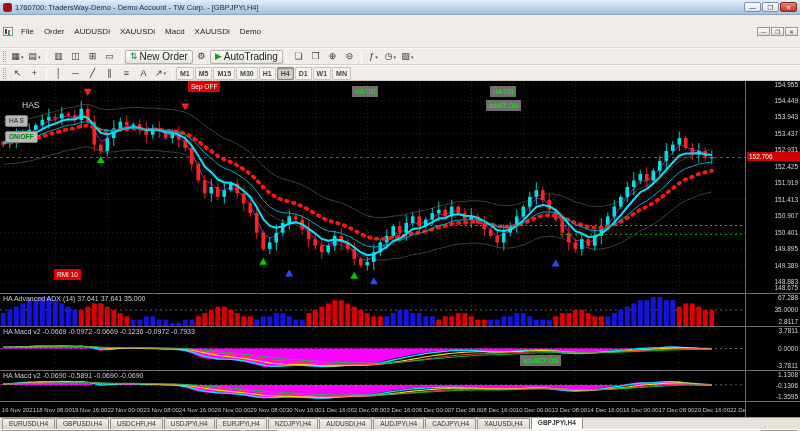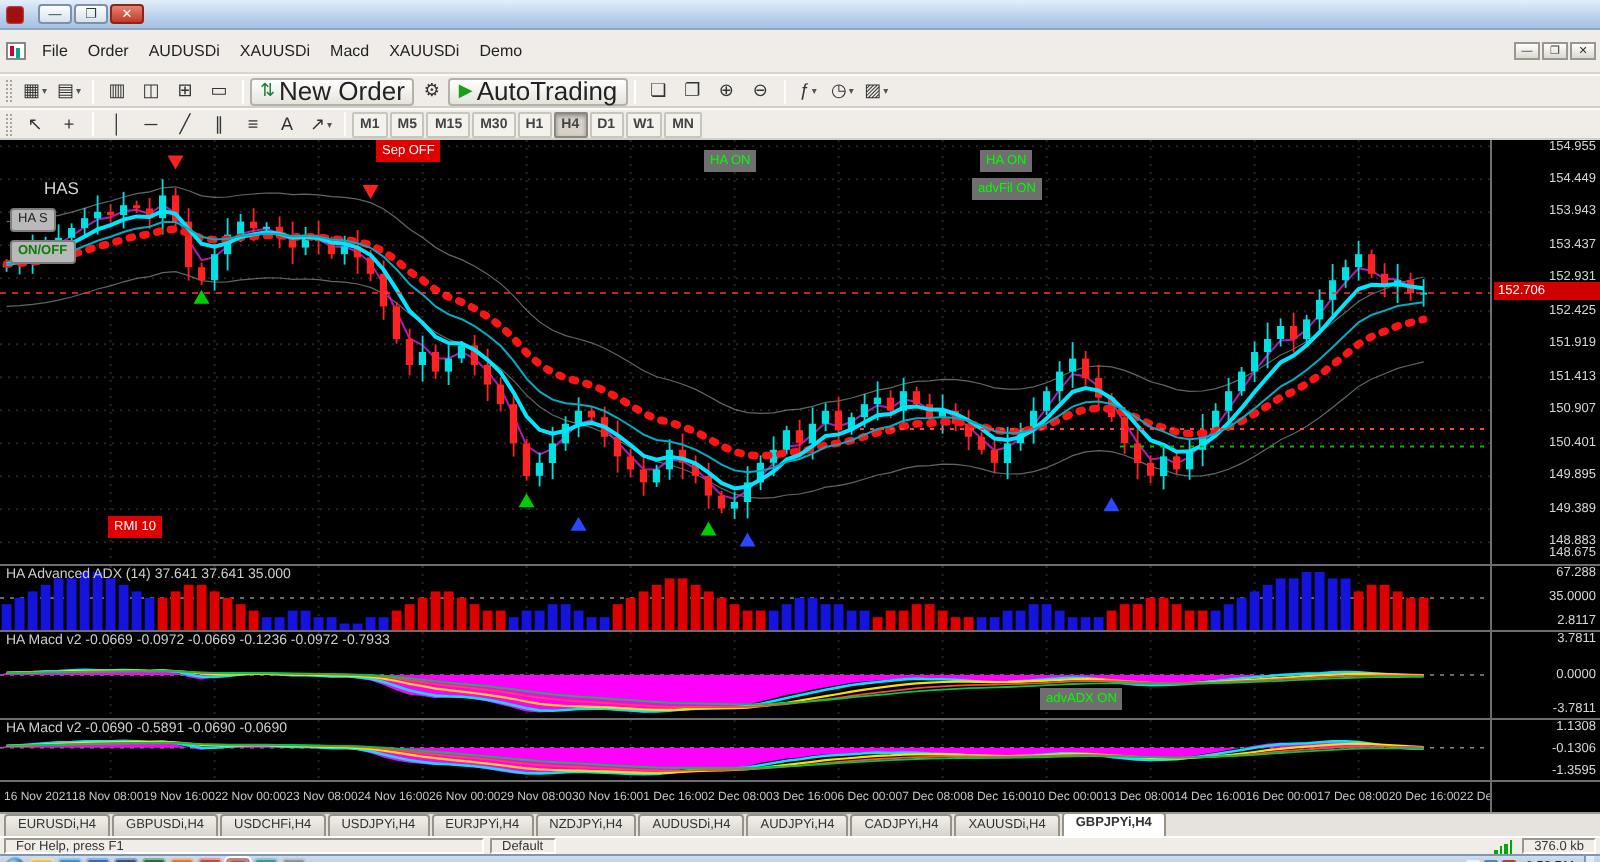--- a/index.html
+++ b/index.html
@@ -7,34 +7,34 @@
   body{font-family:"Liberation Sans",sans-serif;background:#000;position:relative;font-size:8px}
 
   
   .titlebar{height:15px;background:linear-gradient(#e3eefb,#bdd3ec 55%,#a5c1e0);display:flex;align-items:center;padding:0 3px;border-bottom:1px solid #8ea6c1}
   .appicon{width:9px;height:9px;background:#a01010;border-radius:2px;margin-right:3px;flex:none;box-shadow:inset 0 0 1px #ffb0b0}
   .title-text{font-size:7.5px;color:#1b2838;white-space:nowrap;overflow:hidden;flex:1}
   .wbtns{display:flex;gap:1px;margin-left:4px}
   .wbtn{width:17px;height:10px;font-size:6.5px;line-height:9px;text-align:center;border:1px solid #7d90a5;border-radius:2px;background:linear-gradient(#fcfdfe,#d7e2ef);color:#243}
   .wbtn.close{background:linear-gradient(#e8836f,#c0392b);color:#fff;border-color:#8d2418}
 
-  .menubar{height:22px;background:#f0ede8;display:flex;align-items:center;padding:0 2px;border-bottom:1px solid #d8d5ce}
+  .menubar{height:33px;background:#f0ede8;display:flex;align-items:center;padding:0 2px;border-bottom:1px solid #d8d5ce}
   .chart-mini-icon{width:10px;height:9px;background:#fff;border:1px solid #888;margin:0 3px 0 1px;position:relative}
   .chart-mini-icon::after{content:"";position:absolute;left:1px;bottom:1px;width:2px;height:5px;background:#c03;box-shadow:3px 1px 0 #0a8}
   .menu-item{padding:0 5px;font-size:8px;color:#222;height:13px;line-height:13px}
   .mspacer{flex:1}
   .cbtn{width:13px;height:9px;font-size:5.5px;line-height:8px;text-align:center;border:1px solid #9a978f;background:linear-gradient(#fefefe,#dcd9d2);color:#333;margin-left:1px}
 
   .toolbar{background:#f0ede8;display:flex;align-items:center;padding:0 2px;border-bottom:1px solid #d2cfc8;border-top:1px solid #fbfaf7}
   .toolbar.r1{height:17px}.toolbar.r2{height:16px}
   .thandle{width:3px;height:11px;border-left:1px dotted #a8a49c;border-right:1px dotted #a8a49c;margin:0 3px 0 1px}
   .tbtn{height:14px;min-width:17px;display:flex;align-items:center;justify-content:center;border:1px solid transparent;color:#333;padding:0 1px}
   .tbtn.tlabeled{border:1px solid #b4b1a8;background:linear-gradient(#fff,#e6e3dc);padding:0 4px;gap:2px;border-radius:2px}
   .tglyph{font-size:9px;line-height:1}
-  .tlabel{font-size:13px;color:#222}
+  .tlabel{font-size:10px;color:#222}
   .tarrow{font-size:5px;color:#555;margin-left:1px}
   .tsep{width:1px;height:12px;background:#c6c3ba;border-right:1px solid #fff;margin:0 3px}
   .tf{font-size:7px;font-weight:bold;padding:0 3px;height:13px;line-height:12px;border:1px solid #c8c5bc;background:#f4f2ec;color:#444;margin-right:1px;border-radius:1px}
   .tf.active{background:#d6d2c8;border-color:#8a8880;box-shadow:inset 0 1px 2px rgba(0,0,0,.35)}
 
   
   .chart-region{position:relative;width:800px;height:336px;background:#000}
   .pane{position:absolute;left:0;width:745px;overflow:hidden}
   .p-main{top:0;height:212px}
   .p-adx{top:213px;height:32px}
@@ -92,20 +92,21 @@
   .tray{margin-left:auto;display:flex;align-items:center;gap:2px}
   .tray-icon{width:7px;height:7px;border-radius:1px;flex:none}
   .clock{font-size:6.5px;color:#0f2238;padding:0 3px;white-space:nowrap}
   .showdesk{width:5px;height:11px;background:linear-gradient(#e8f0f8,#b8cce0);border-left:1px solid #7e96b2}
 </style>
 </head>
 <body>
 
 <div class="titlebar">
   <div class="appicon"></div>
+  <div class="title-text">1760700: TradersWay-Demo - Demo Account - TW Corp. - [GBPJPYi,H4]</div>
   <div class="wbtns">
     <div class="wbtn">—</div>
     <div class="wbtn">❐</div>
     <div class="wbtn close">✕</div>
   </div>
 </div>
 
 <div class="menubar">
   <div class="chart-mini-icon"></div>
   <div style="display:flex">

